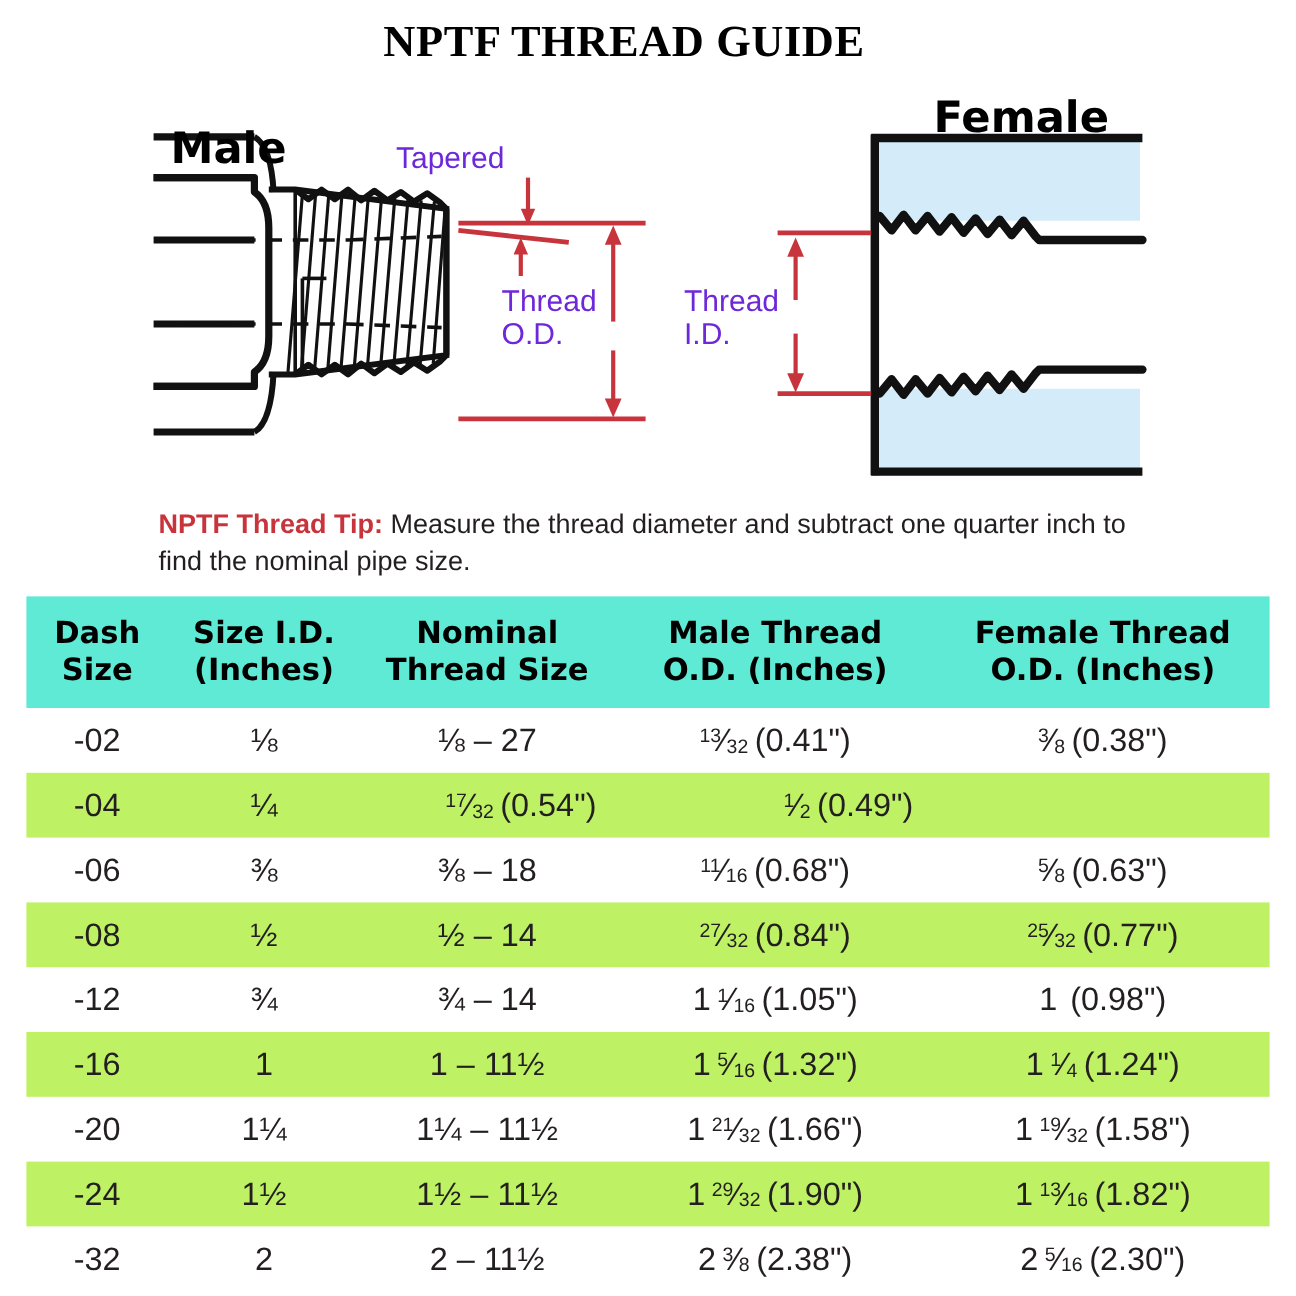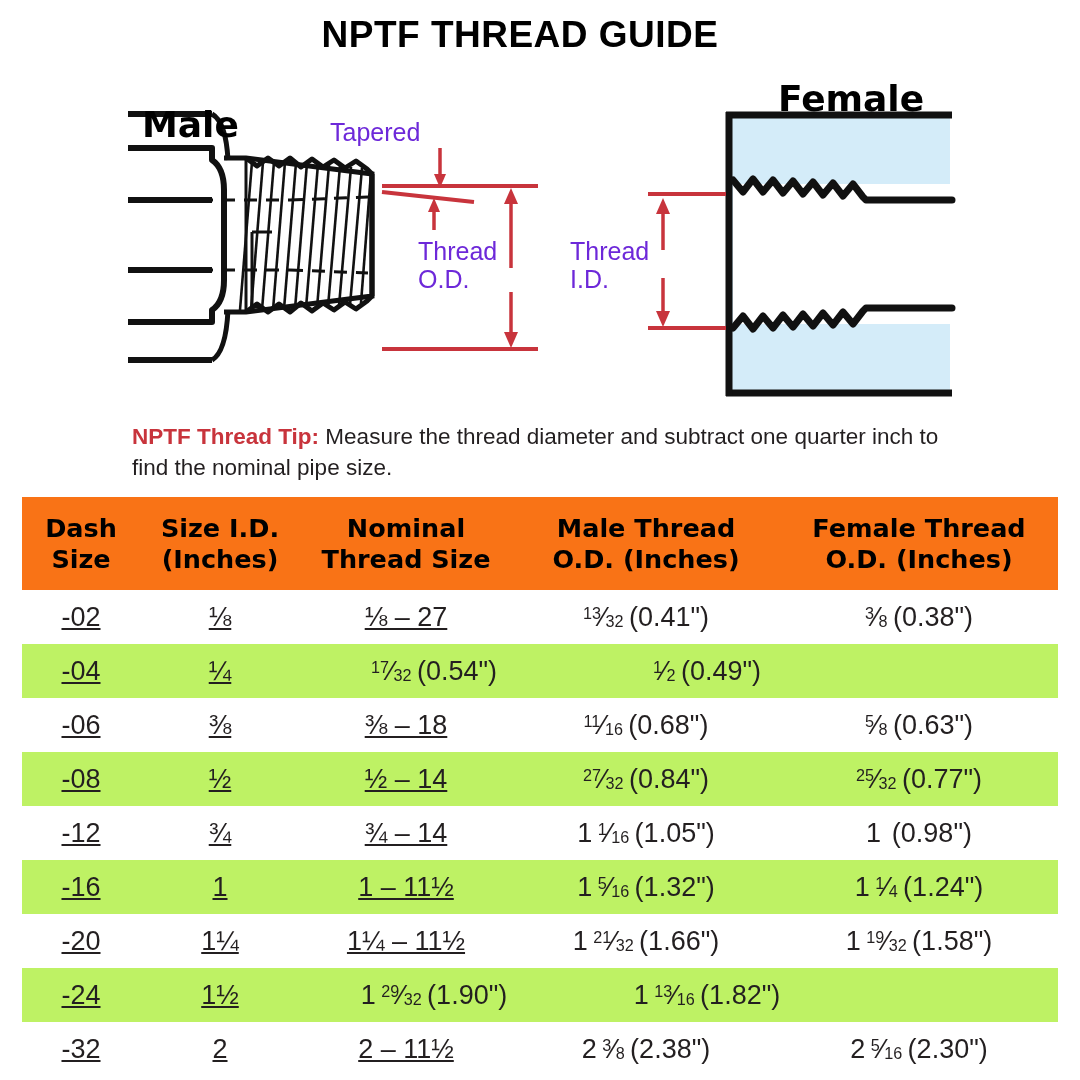--- a/index.html
+++ b/index.html
@@ -20,21 +20,21 @@
   #page-title {
     position: absolute;
     top: 14px;
     left: 0;
     width: 1040px;
     text-align: center;
     font-size: 37px;
     font-weight: bold;
     letter-spacing: 0.5px;
     color: #000000;
-    font-family: Liberation Sans, sans-serif;
+    font-family: Liberation Serif, serif;
   }
 
   
   #diagram {
     position: absolute;
     top: 70px;
     left: 0;
     width: 1080px;
     height: 350px;
   }
@@ -86,33 +86,32 @@
     width: 1036px;
   }
   .trow {
     display: flex;
     align-items: center;
     height: 54px;
     box-sizing: border-box;
   }
   .trow.alt { background: #bef264; }
   #thead {
-    background: #f97316;
+    background: #5eead4;
     height: 93px;
     display: flex;
     align-items: center;
   }
   .cell {
     box-sizing: border-box;
     text-align: center;
     font-size: 27px;
     color: #231f20;
     white-space: nowrap;
     font-family: "Liberation Sans", sans-serif;
-    text-decoration: underline;
   }
   .hcell {
     box-sizing: border-box;
     text-align: center;
     font-size: 25.5px;
     font-weight: bold;
     color: #000000;
     line-height: 1.18;
     font-family: "DejaVu Sans", sans-serif;
     white-space: nowrap;
@@ -317,20 +316,21 @@
       <div class="trow">
         <div class="cell c0">-20</div>
         <div class="cell c1">1¼</div>
         <div class="cell c2">1¼ – 11½</div>
         <div class="cell c3"><span class="fr">1 <sup>21</sup><span class="sl">⁄</span><sub>32</sub> (1.66")</span></div>
         <div class="cell c4"><span class="fr">1 <sup>19</sup><span class="sl">⁄</span><sub>32</sub> (1.58")</span></div>
       </div>
       <div class="trow alt">
         <div class="cell c0">-24</div>
         <div class="cell c1">1½</div>
+        <div class="cell c2">1½ – 11½</div>
         <div class="cell c3"><span class="fr">1 <sup>29</sup><span class="sl">⁄</span><sub>32</sub> (1.90")</span></div>
         <div class="cell c4"><span class="fr">1 <sup>13</sup><span class="sl">⁄</span><sub>16</sub> (1.82")</span></div>
       </div>
       <div class="trow">
         <div class="cell c0">-32</div>
         <div class="cell c1">2</div>
         <div class="cell c2">2 – 11½</div>
         <div class="cell c3"><span class="fr">2 <sup>3</sup><span class="sl">⁄</span><sub>8</sub> (2.38")</span></div>
         <div class="cell c4"><span class="fr">2 <sup>5</sup><span class="sl">⁄</span><sub>16</sub> (2.30")</span></div>
       </div>

